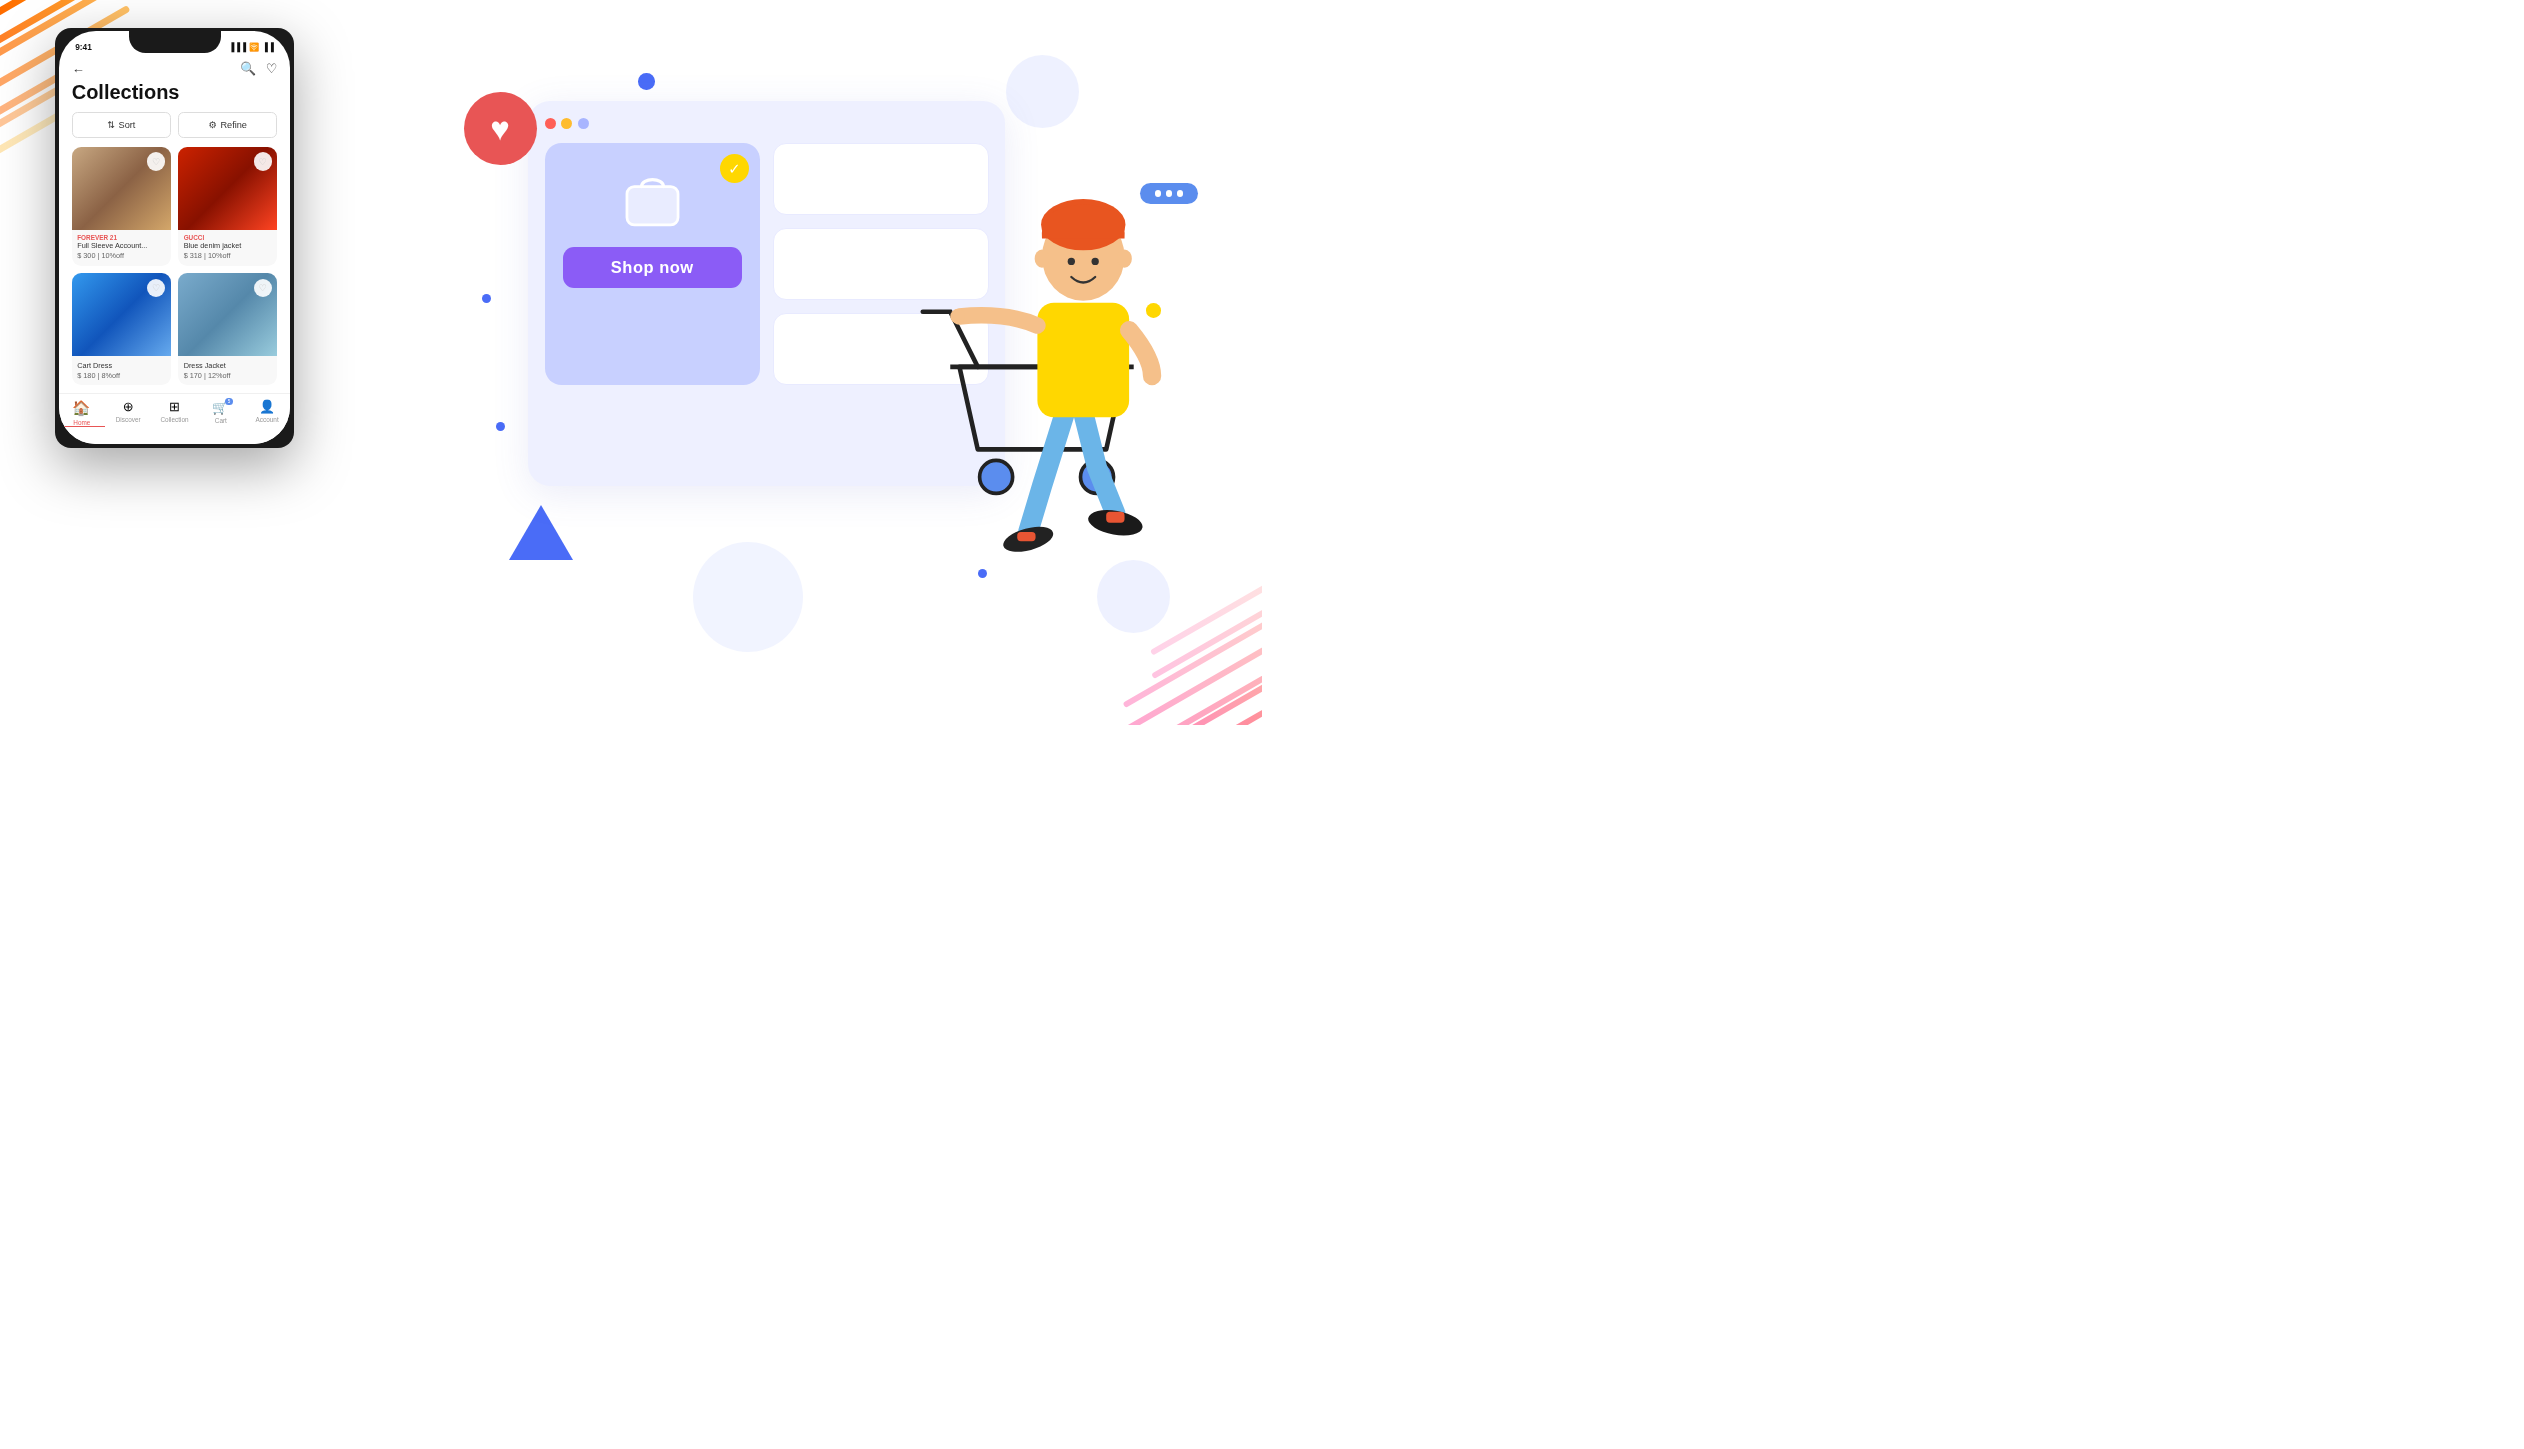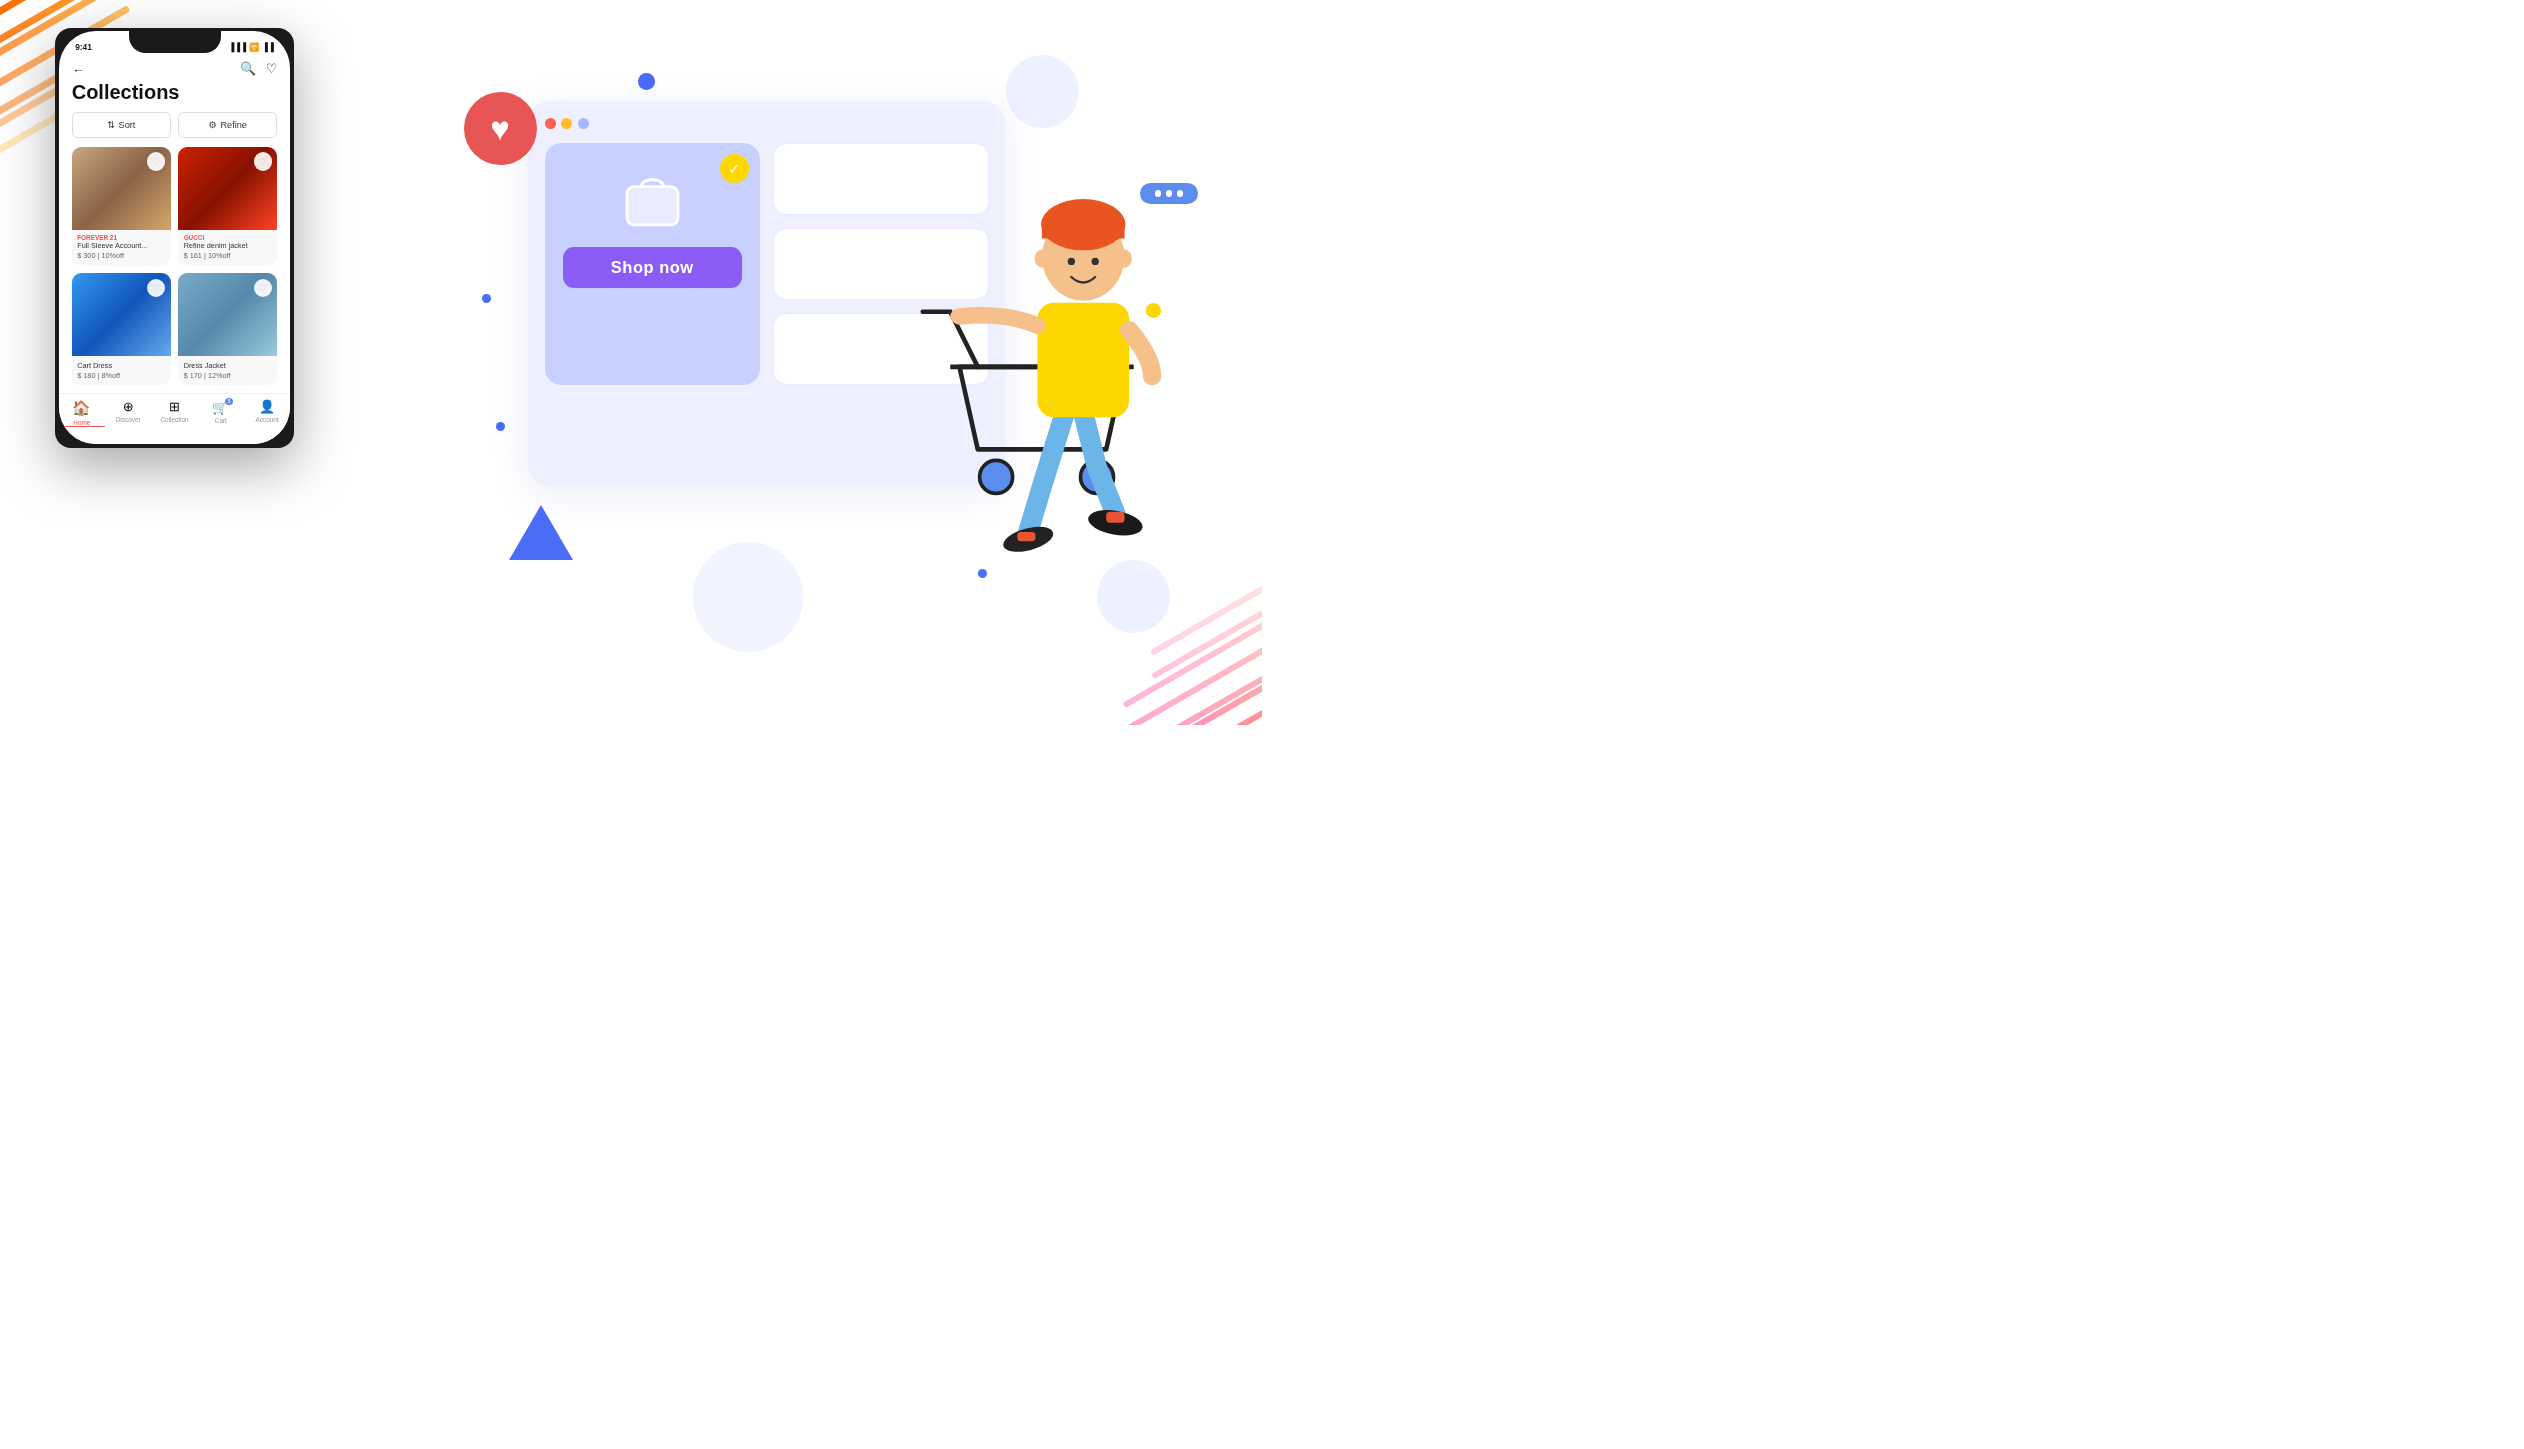--- a/index.html
+++ b/index.html
@@ -481,23 +481,23 @@
             </div>
           </div>
 
           <div class="product-card">
             <div class="product-img">
               <div style="width:100%;height:83px;background:linear-gradient(135deg,#cc2200,#881100,#ff4422);"></div>
             </div>
             <div class="product-heart">♡</div>
             <div class="product-info">
               <div class="product-brand">GUCCI</div>
-              <div class="product-name">Refine denim jacket</div>
+              <div class="product-name">Blue denim jacket</div>
               <div class="product-price">
-                <span>$ 161</span>
+                <span>$ 318</span>
                 <span> | </span>
                 <span>10%off</span>
               </div>
             </div>
           </div>
 
           <div class="product-card">
             <div class="product-img">
               <div style="width:100%;height:83px;background:linear-gradient(135deg,#3399ee,#1155bb,#66aaee);"></div>
             </div>

